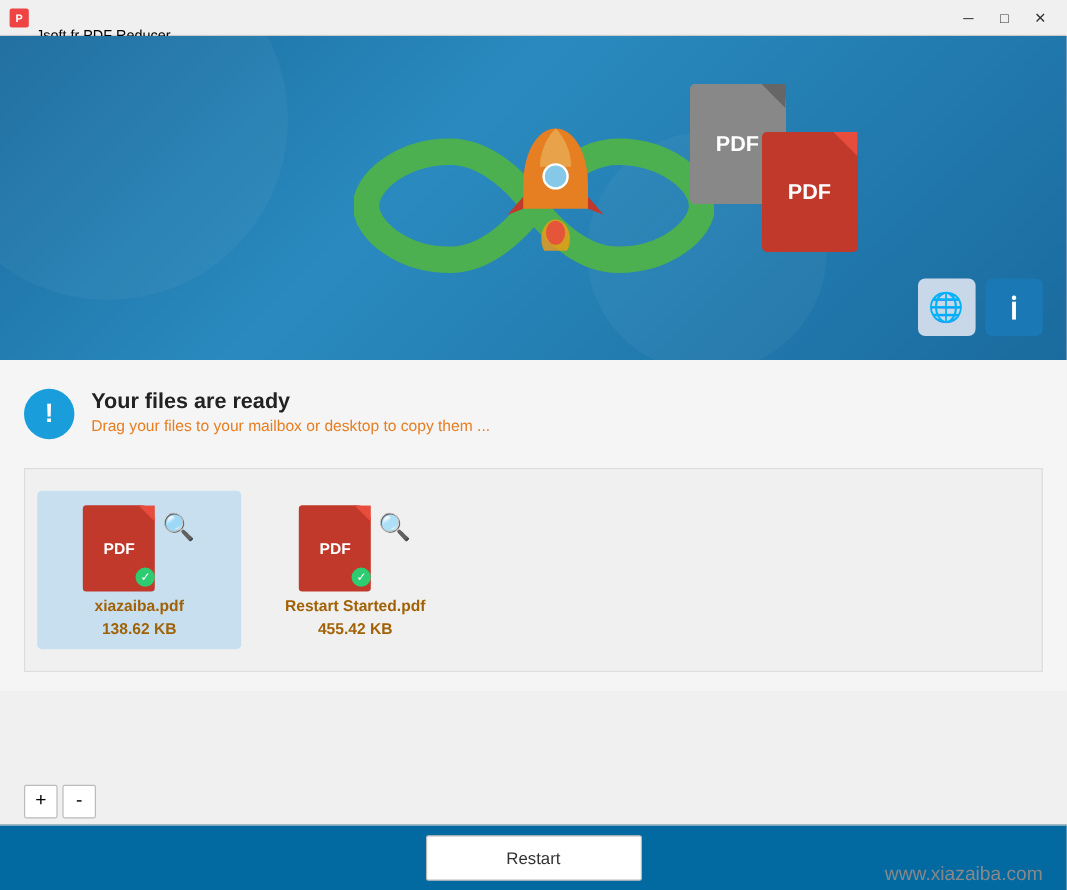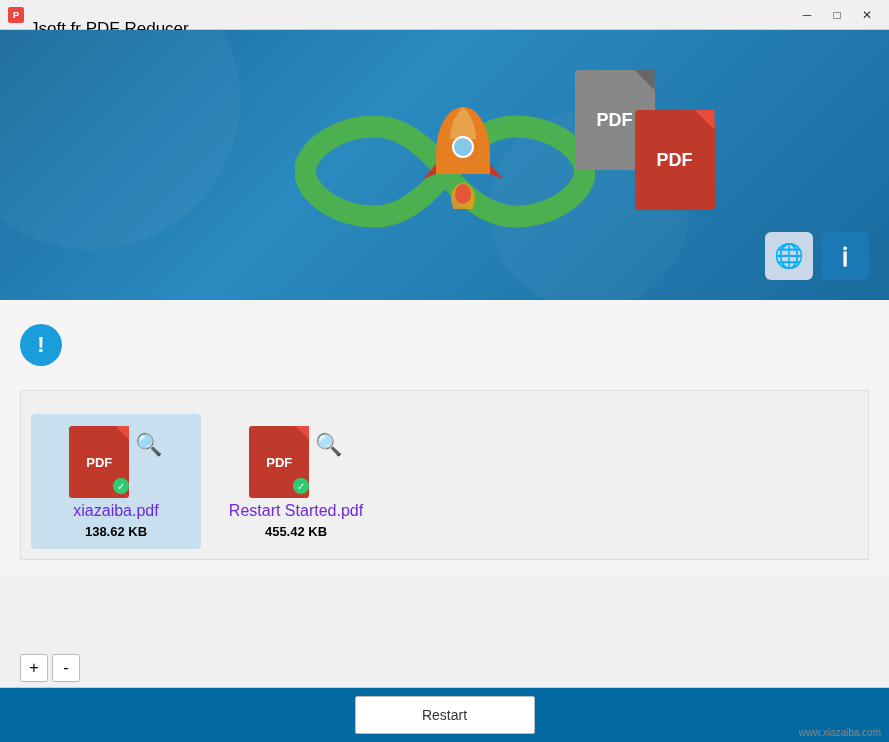--- a/index.html
+++ b/index.html
@@ -28,21 +28,21 @@
       background: #e44;
       border-radius: 2px;
       display: flex;
       align-items: center;
       justify-content: center;
       font-size: 9px;
       color: white;
       font-weight: bold;
     }
     .title-bar-text {
-      font-size: 17px;
+      font-size: 12px;
       color: #000;
       flex: 1;
       margin-top: 29px;
     }
     .title-bar-controls {
       display: flex;
       gap: 2px;
     }
     .title-bar-btn {
       width: 28px;
@@ -215,21 +215,21 @@
 
     
     .files-area {
       background: #f0f0f0;
       border: 1px solid #ddd;
       min-height: 170px;
       padding: 10px;
       display: flex;
       flex-wrap: wrap;
       gap: 10px;
-      align-items: flex-end;
+      align-items: center;
     }
     .file-item {
       width: 170px;
       padding: 12px 10px 10px;
       display: flex;
       flex-direction: column;
       align-items: center;
       gap: 4px;
       position: relative;
       cursor: pointer;
@@ -286,28 +286,29 @@
       justify-content: center;
       color: white;
       font-size: 10px;
     }
     .magnify-icon {
       font-size: 22px;
       color: #888;
       margin-top: 6px;
     }
     .file-name {
-      font-size: 16px;
-      color: #6d28d9;
+      font-size: 13px;
+      color: #a16207;
       text-align: center;
+      font-weight: bold;
     }
     .file-size {
       font-size: 13px;
       font-weight: bold;
-      color: #000000;
+      color: #a16207;
       text-align: center;
     }
 
     
     .bottom-controls {
       position: absolute;
       bottom: 60px;
       left: 20px;
       display: flex;
       gap: 4px;
@@ -349,22 +350,22 @@
       cursor: pointer;
       color: #333;
       border-radius: 2px;
       margin: 0 6px;
     }
 
     
     .watermark {
       position: absolute;
       bottom: 4px;
-      right: 8px;
-      font-size: 10px;
+      right: 20px;
+      font-size: 16px;
       color: #888;
       z-index: 20;
     }
 
     
     .bg-circle {
       position: absolute;
       border-radius: 50%;
       background: rgba(255,255,255,0.04);
     }
@@ -429,20 +430,24 @@
       <span style="color:white; font-size:26px; font-weight:bold;">ℹ</span>
     </button>
   </div>
 </div>
 
 <div class="main-content">
 
   <div class="status-bar">
     <div class="status-icon">
       <span>!</span>
+    </div>
+    <div class="status-text-block">
+      <div class="status-title">Your files are ready</div>
+      <div class="status-subtitle">Drag your files to your mailbox or desktop to copy them ...</div>
     </div>
   </div>
 
   <div class="files-area">
 
     <div class="file-item selected">
       <div class="file-item-header">
         <div class="pdf-icon-small">
           <span class="pdf-icon-small-text">PDF</span>
           <div class="pdf-checkmark">✓</div>

